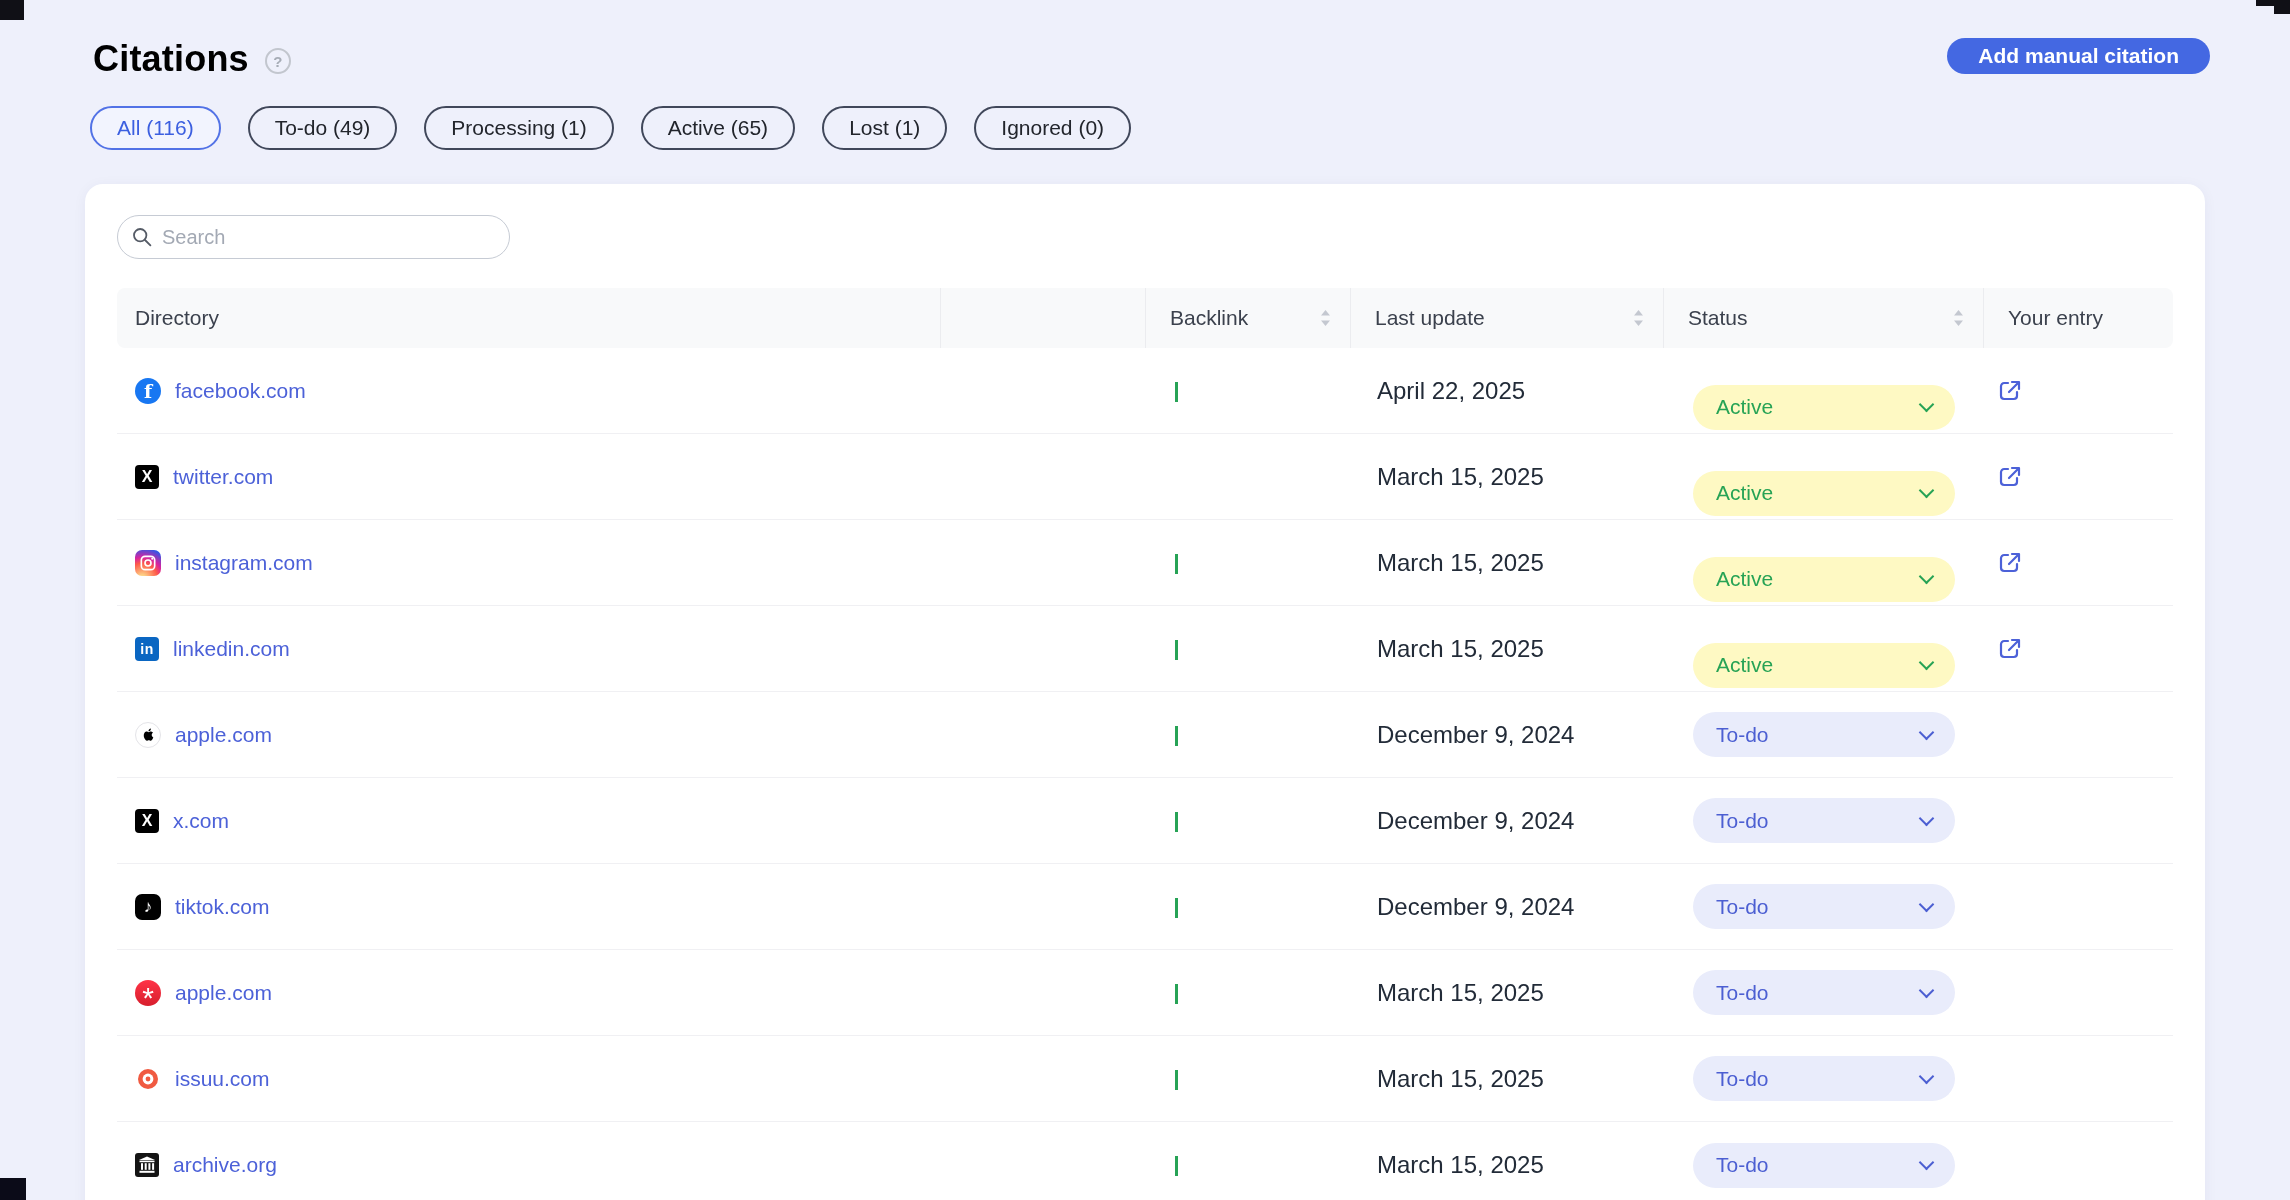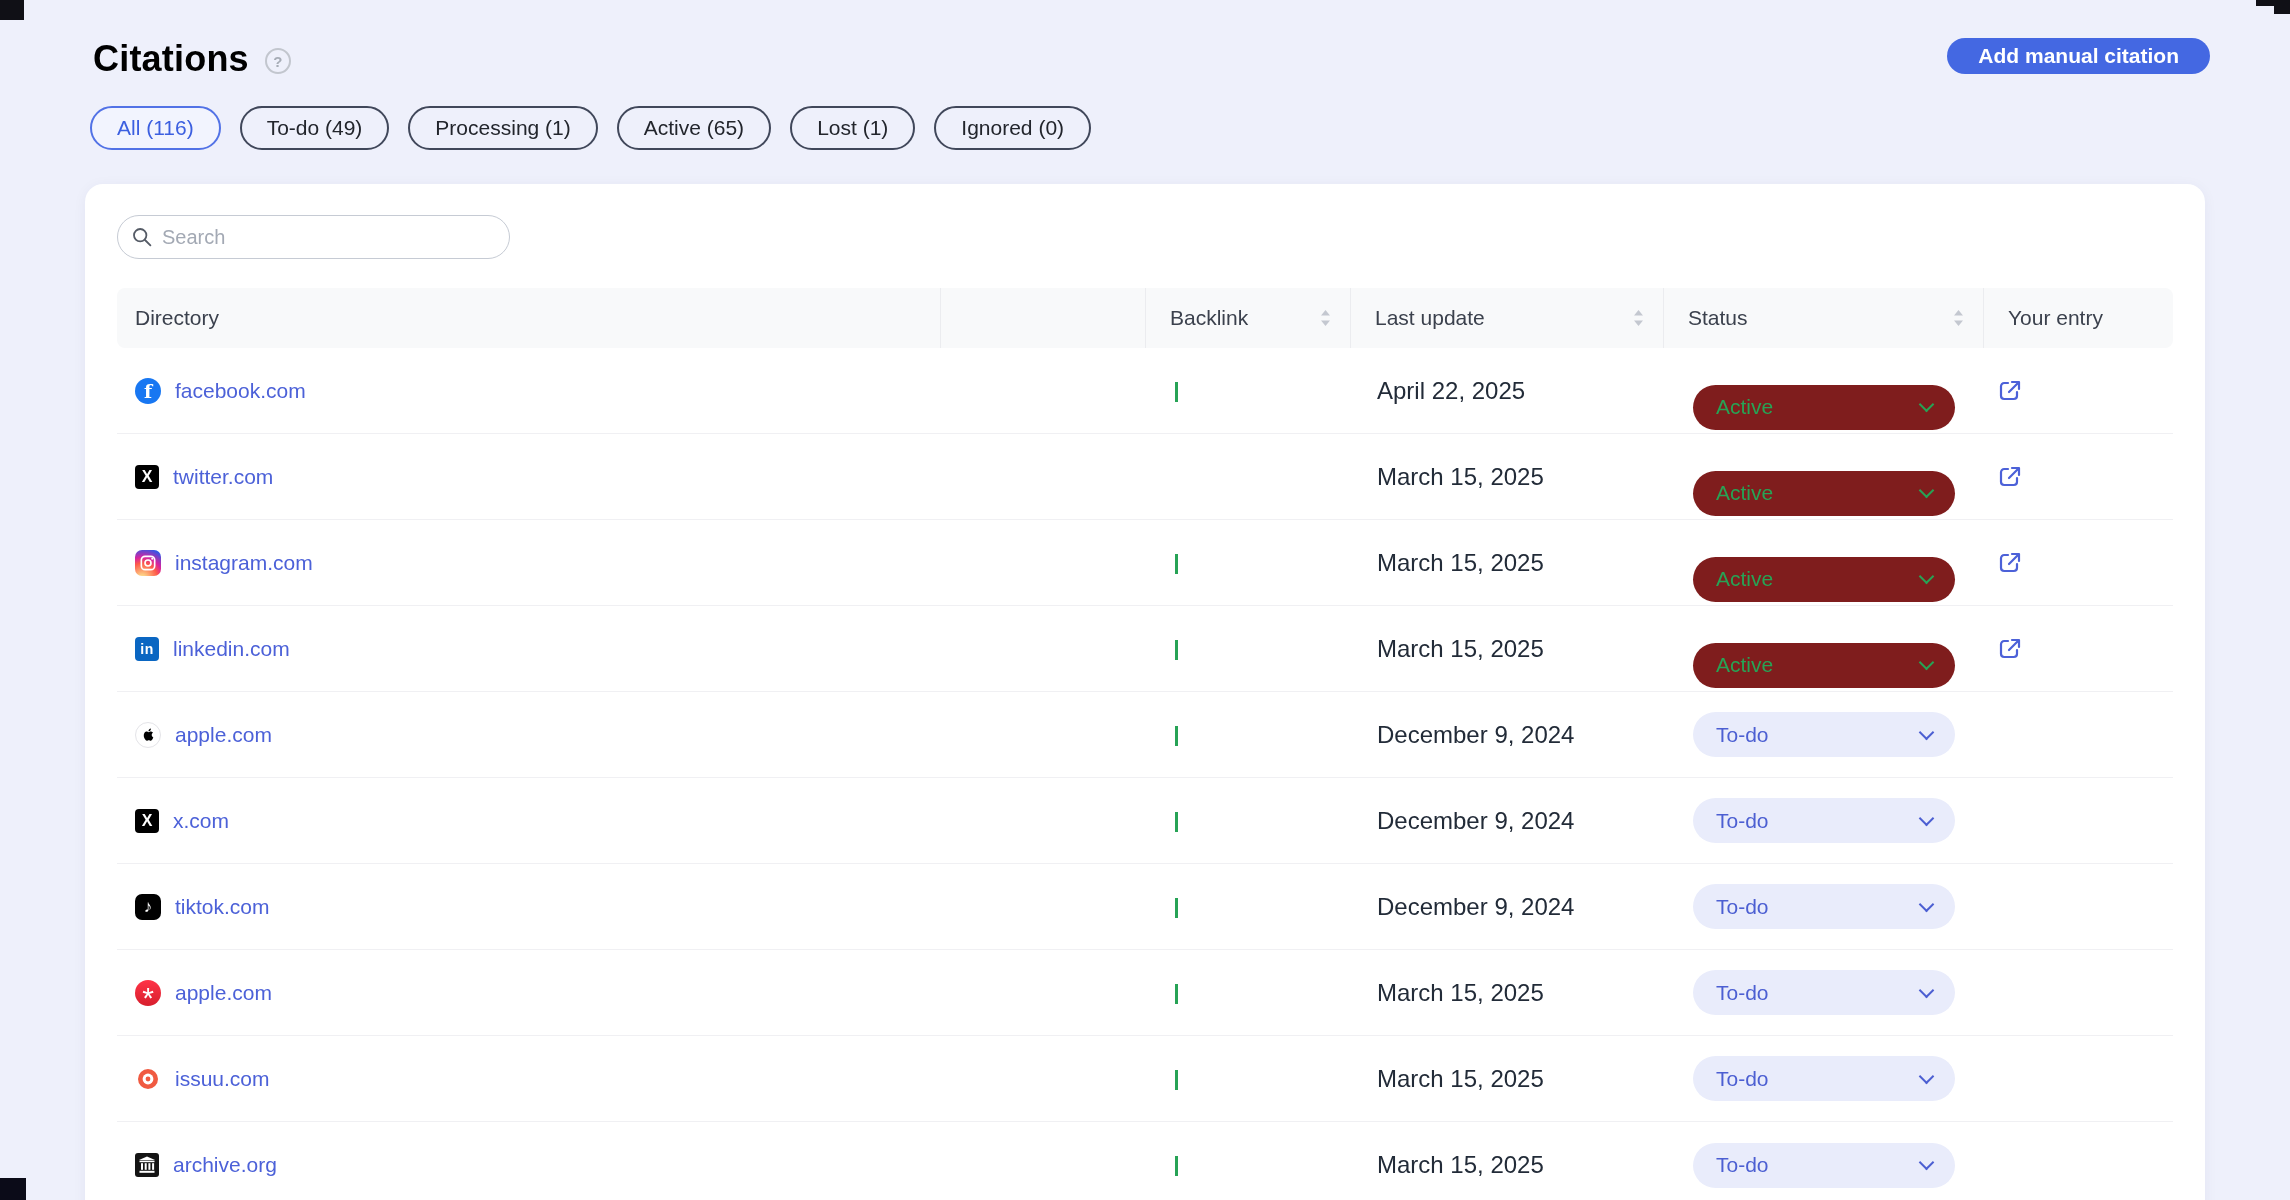--- a/index.html
+++ b/index.html
@@ -26,21 +26,21 @@
     display:flex; align-items:center; justify-content:center; cursor:pointer; margin-top:4px;
   }
   .help-icon::before { content:"?"; }
   .primary-btn {
     height:36px; padding:0 31px; border:none; border-radius:23px;
     background:#4468e2; color:#fff; font-size:21px; font-weight:700;
     font-family:"Liberation Sans", sans-serif; cursor:pointer;
   }
 
   
-  .chips { position:absolute; left:90px; top:106px; display:flex; gap:19px;align-items:flex-end; }
+  .chips { position:absolute; left:90px; top:106px; display:flex; gap:27px;align-items:flex-end; }
   .chip {
     height:44px; padding:0 25px; border-radius:22px;
     border:2px solid #40475a; background:transparent;
     font-size:21px; color:#22252c; font-family:"Liberation Sans", sans-serif;
     display:flex; align-items:center; cursor:pointer; white-space:nowrap;
   }
   .chip.selected { border-color:#5272e6; color:#3c5fe0; background:#f2f4fe; }
 
   
   .card {
@@ -105,21 +105,21 @@
   .date-cell { padding-left:27px; font-size:24px; color:#222b38; }
 
   
   .status-cell { padding-left:30px; }
   .status-pill {
     width:262px; height:45px; border-radius:23px; border:none; cursor:pointer;
     display:flex; align-items:center; justify-content:space-between; padding:0 23px;
     font-size:21px; font-family:"Liberation Sans", sans-serif;
   }
   .status-pill .chev { width:11px; height:11px; border-right:2px solid currentColor; border-bottom:2px solid currentColor; transform:rotate(45deg); margin-top:-5px; }
-  .status-active { background:#7f1d1d; color:#27a355;margin-top:33px; }
+  .status-active { background:#fef9c3; color:#27a355;margin-top:33px; }
   .status-todo { background:#e9ecfb; color:#4c5fd2; }
 
   .entry-cell { padding-left:13px; }
   .external-link { width:28px; height:28px; cursor:pointer; display:block; background:none; border:none; padding:0; }
 </style>
 </head>
 <body>
 
 <div class="page">
   <div class="corner-mark corner-tl"></div>

